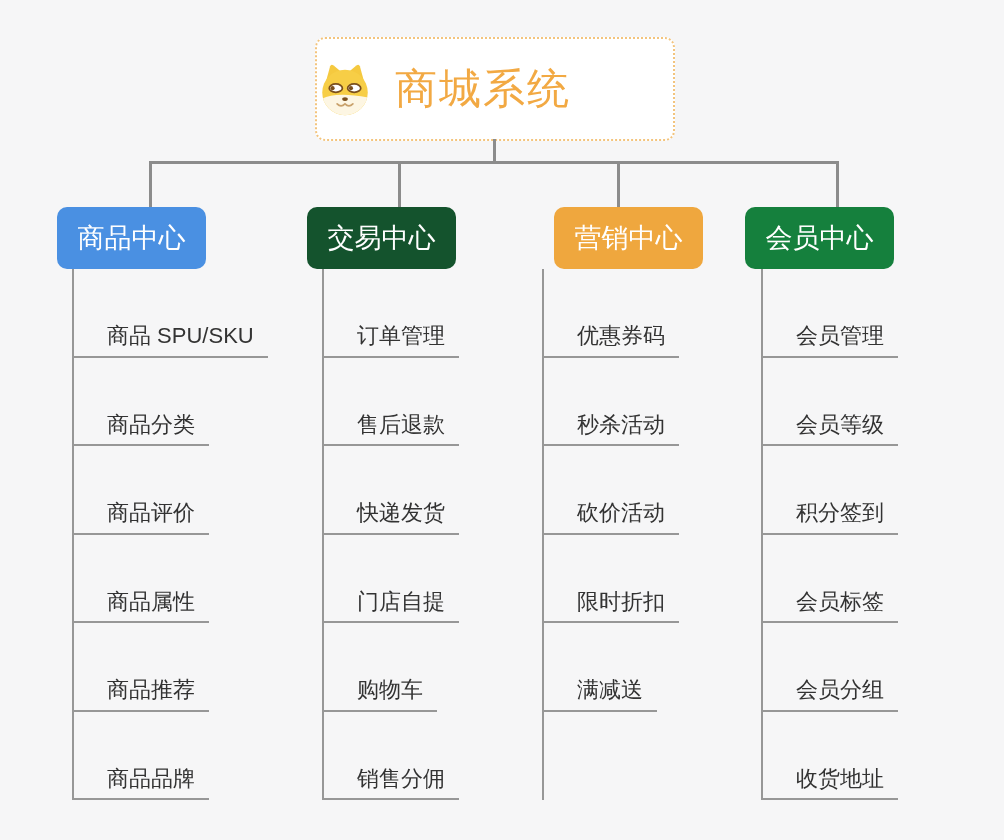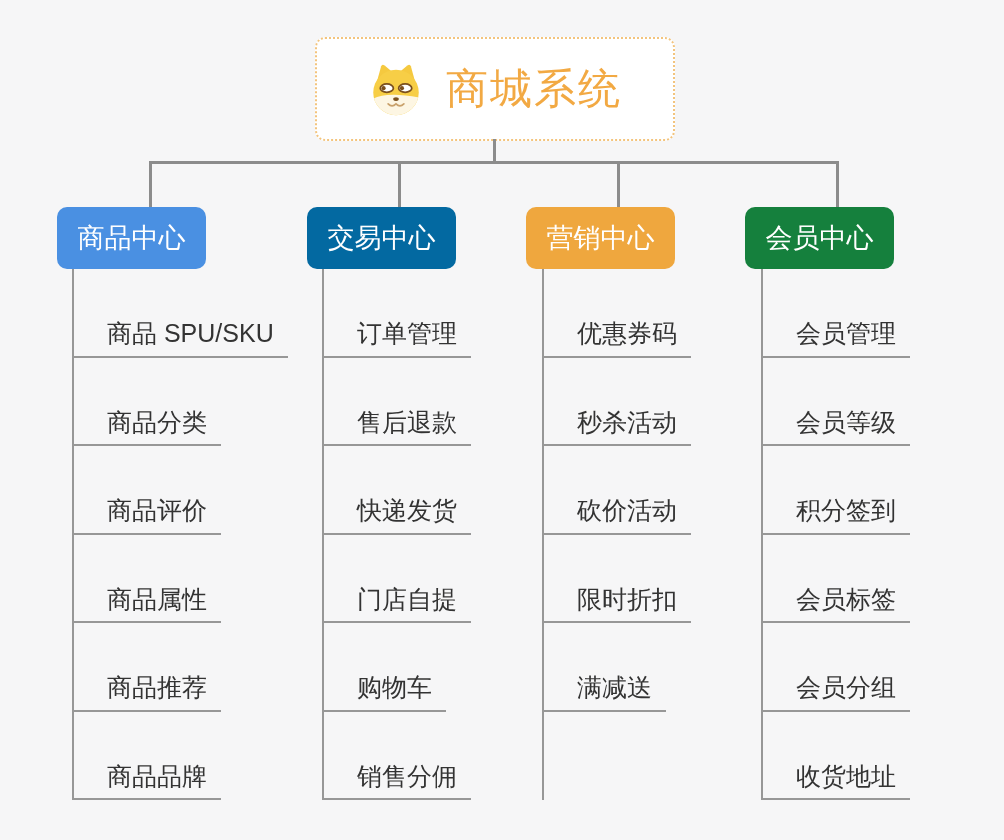--- a/index.html
+++ b/index.html
@@ -3,21 +3,21 @@
 <meta charset="utf-8">
 <style>
   html,body{margin:0;padding:0;}
   body{font-family:"Liberation Sans","DejaVu Sans",sans-serif;}
   #canvas{position:relative;width:1004px;height:840px;background:#f6f6f7;overflow:hidden;}
 
   
   .root-node{
     position:absolute;left:315px;top:37px;width:360px;height:104px;
     box-sizing:border-box;background:#ffffff;border:2px dotted #f3c47d;border-radius:10px;
-    display:flex;align-items:center;justify-content:center;gap:22px;
+    display:flex;align-items:center;gap:22px;
   }
   .root-title{font-size:42px;color:#f2a943;letter-spacing:2px;white-space:nowrap;}
   .doge{width:56px;height:56px;flex:none;}
 
   
   .conn{position:absolute;background:#8c8c8c;}
   .stem{left:493px;top:139px;width:3px;height:23px;}
   .hline{left:149px;top:161px;width:689px;height:3px;}
   .drop{top:161px;width:3px;height:46px;}
   .drop-1{left:149px;}
@@ -26,33 +26,33 @@
   .drop-4{left:836px;}
 
   
   .branch-header{
     position:absolute;top:207px;width:149px;height:62px;border-radius:10px;
     color:#ffffff;font-size:27px;display:flex;align-items:center;justify-content:center;
     white-space:nowrap;
   }
   .header-1{left:57px;}
   .header-2{left:307px;}
-  .header-3{left:526px;}
+  .header-3{left:554px;}
   .header-4{left:745px;}
 
   
   .column{position:absolute;top:269px;height:531px;border-left:2px solid #979797;}
   .col-1{left:72px;}
   .col-2{left:322px;}
   .col-3{left:542px;}
   .col-4{left:761px;}
   .leaf{height:88.5px;display:flex;align-items:flex-end;}
   .leaf-label{
     display:inline-block;padding:0 14px 6px 33px;border-bottom:2px solid #979797;
-    font-size:25px;line-height:1.25;color:#333333;white-space:nowrap;
+    font-size:22px;line-height:1.25;color:#333333;white-space:nowrap;
   }
 </style>
 </head>
 <body>
 
 <div id="canvas">
 
   <div class="root-node">
     <svg class="doge" viewBox="0 0 64 64">
       <defs>
@@ -77,21 +77,21 @@
   </div>
 
   <div class="conn stem"></div>
   <div class="conn hline"></div>
   <div class="conn drop drop-1"></div>
   <div class="conn drop drop-2"></div>
   <div class="conn drop drop-3"></div>
   <div class="conn drop drop-4"></div>
 
   <div class="branch-header header-1" style="background-color: rgb(74, 144, 226);">商品中心</div>
-  <div class="branch-header header-2" style="background-color: #0369a1;">交易中心</div>
+  <div class="branch-header header-2" style="background-color: #14532d;">交易中心</div>
   <div class="branch-header header-3" style="background-color: rgb(239, 167, 62);">营销中心</div>
   <div class="branch-header header-4" style="background-color: #15803d;">会员中心</div>
 
   <div class="column col-1">
     <div class="leaf">
         <span class="leaf-label">商品 SPU/SKU</span>
       </div>
     <div class="leaf">
         <span class="leaf-label">商品分类</span>
       </div>

